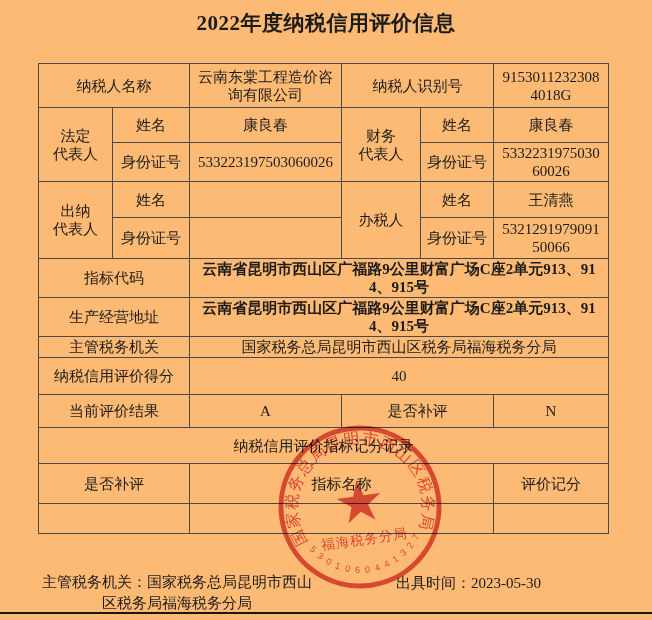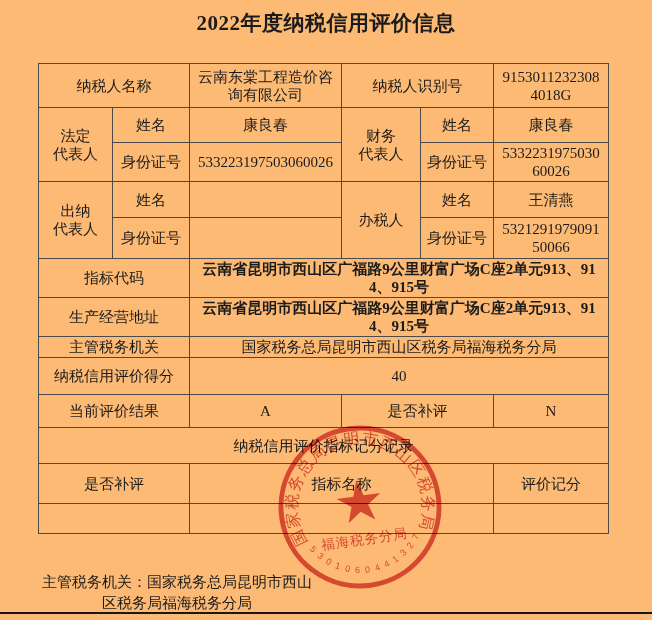--- a/index.html
+++ b/index.html
@@ -160,16 +160,17 @@
       <path class="star" transform="translate(88,84)" d="M0,-23 L5.2,-7.1 L21.9,-7.1 L8.4,2.7 L13.5,18.6 L0,8.8 L-13.5,18.6 L-8.4,2.7 L-21.9,-7.1 L-5.2,-7.1 Z"></path>
       <text x="88" y="125" text-anchor="middle" font-size="13.5" letter-spacing="1" font-family="Liberation Serif, DejaVu Serif, serif">福海税务分局</text>
       <text font-size="9" letter-spacing="5.5" font-family="Liberation Sans, sans-serif">
         <textPath href="#arcBottom" startOffset="8">5301060441327</textPath>
       </text>
     </g>
   </svg>
 
   <div class="footer-left"><span>主管税务机关：</span><span>国家税务总局昆明市西山区税务局福海税务分局</span></div>
 
+  <div class="footer-right"><span>出具时间：</span><span>2023-05-30</span></div>
 
   <div class="bottom-rule"></div>
 
 </div>
 
 </body></html>

